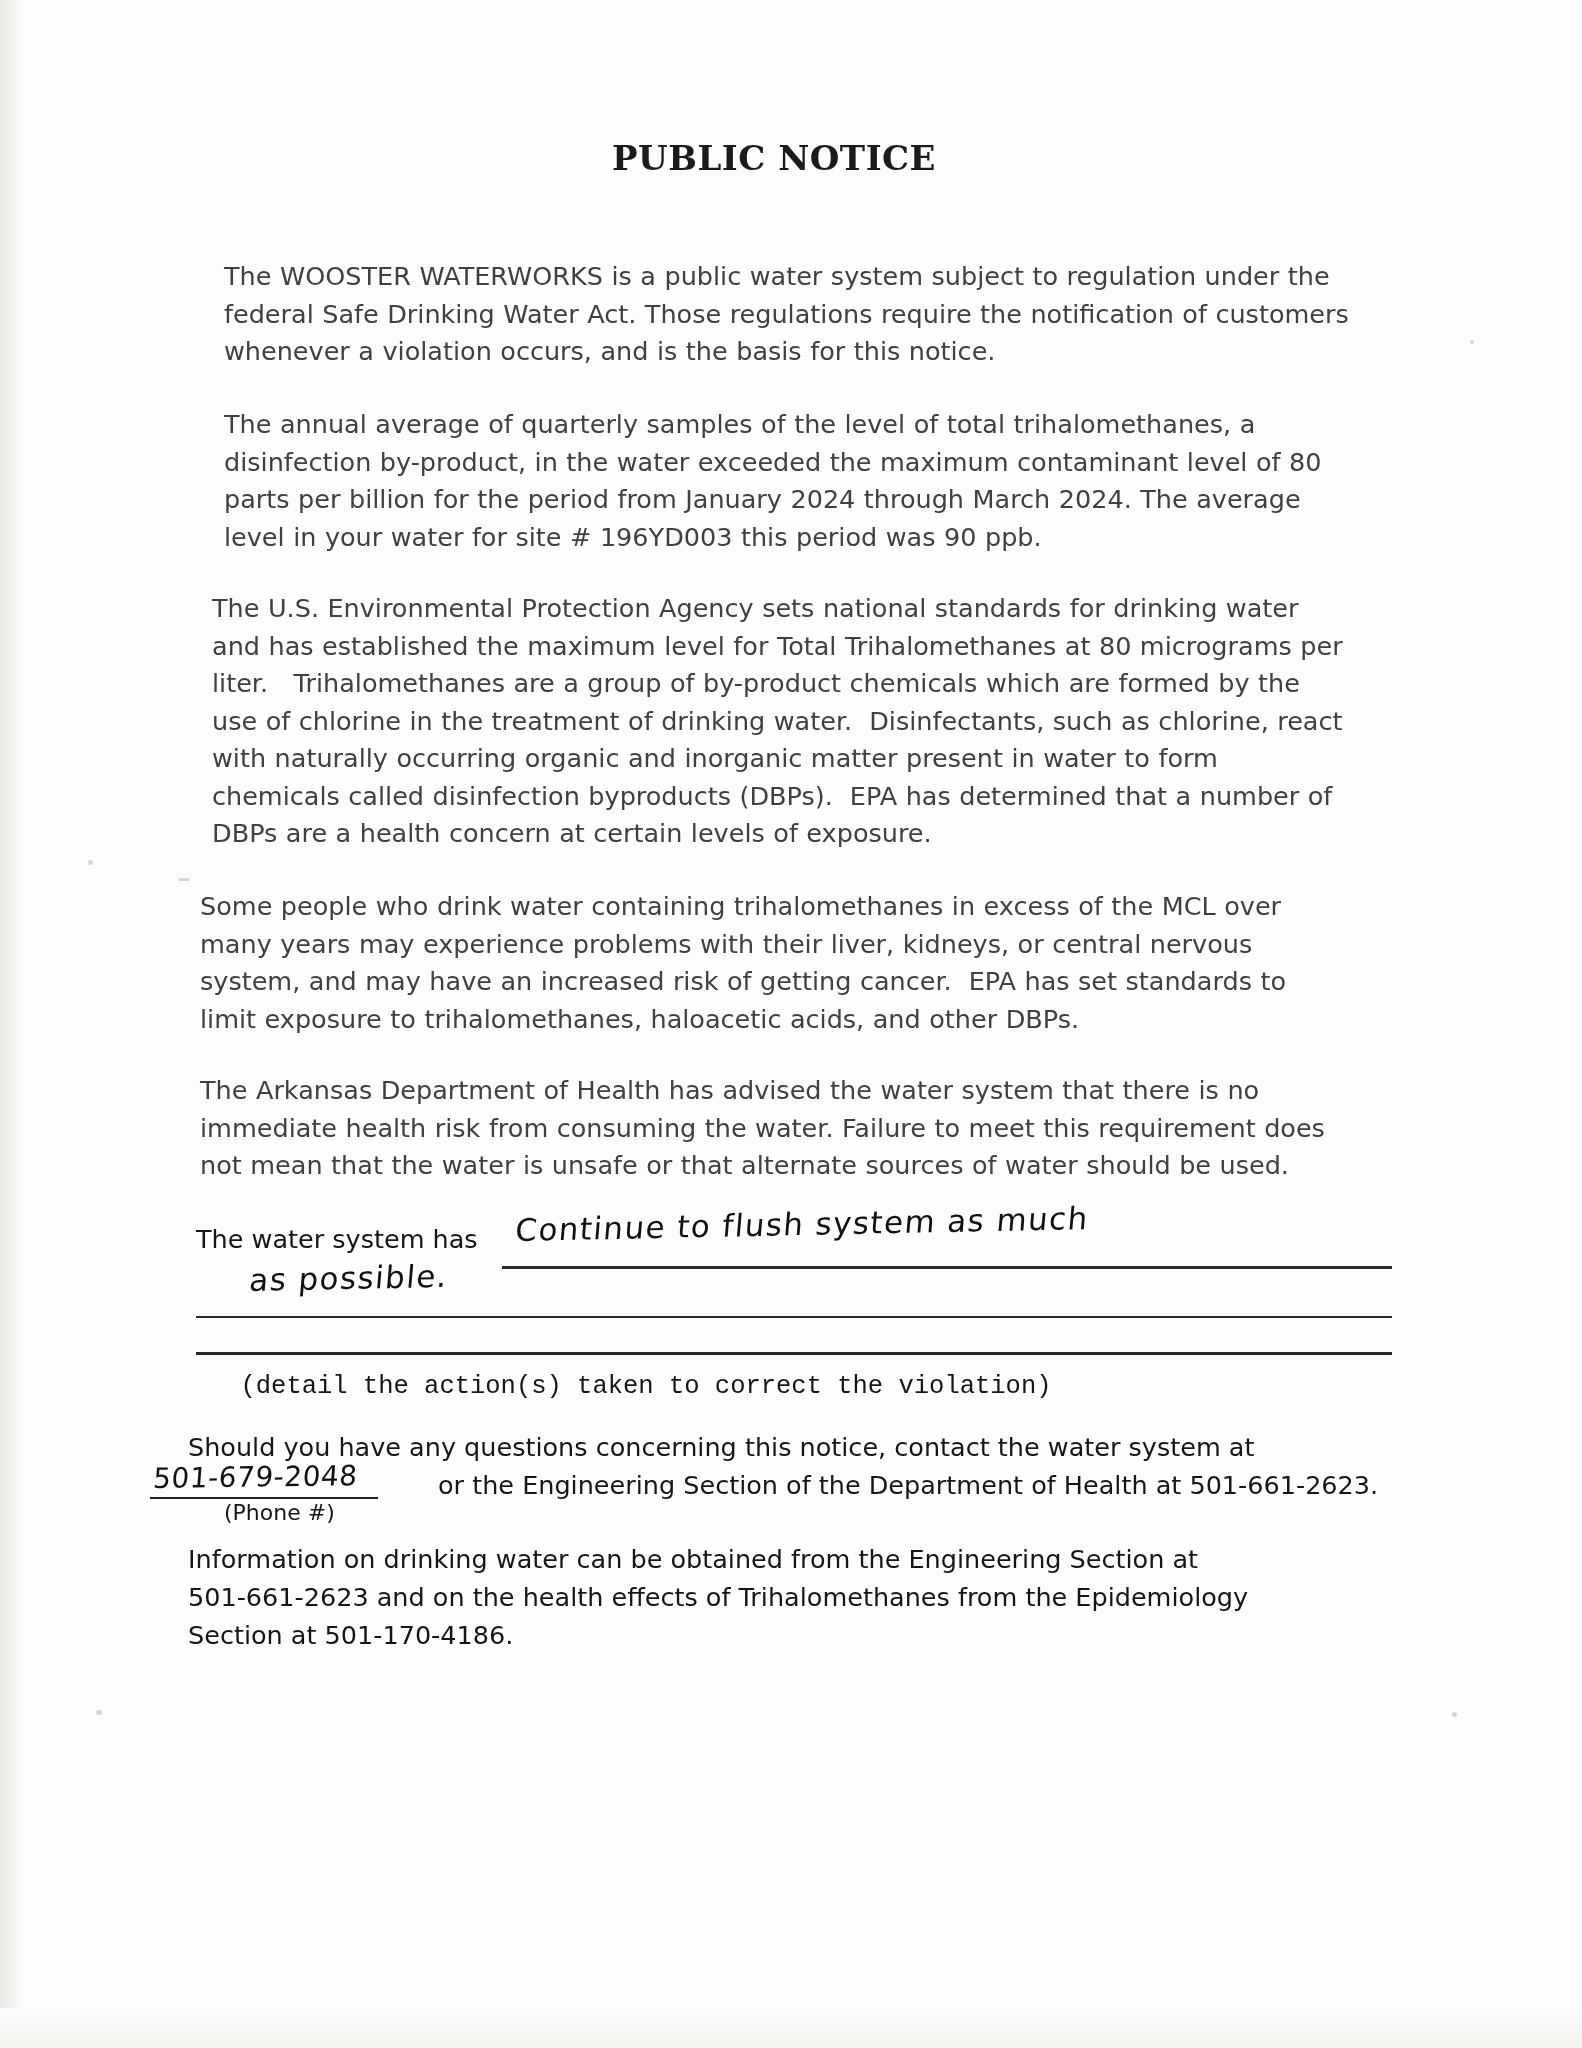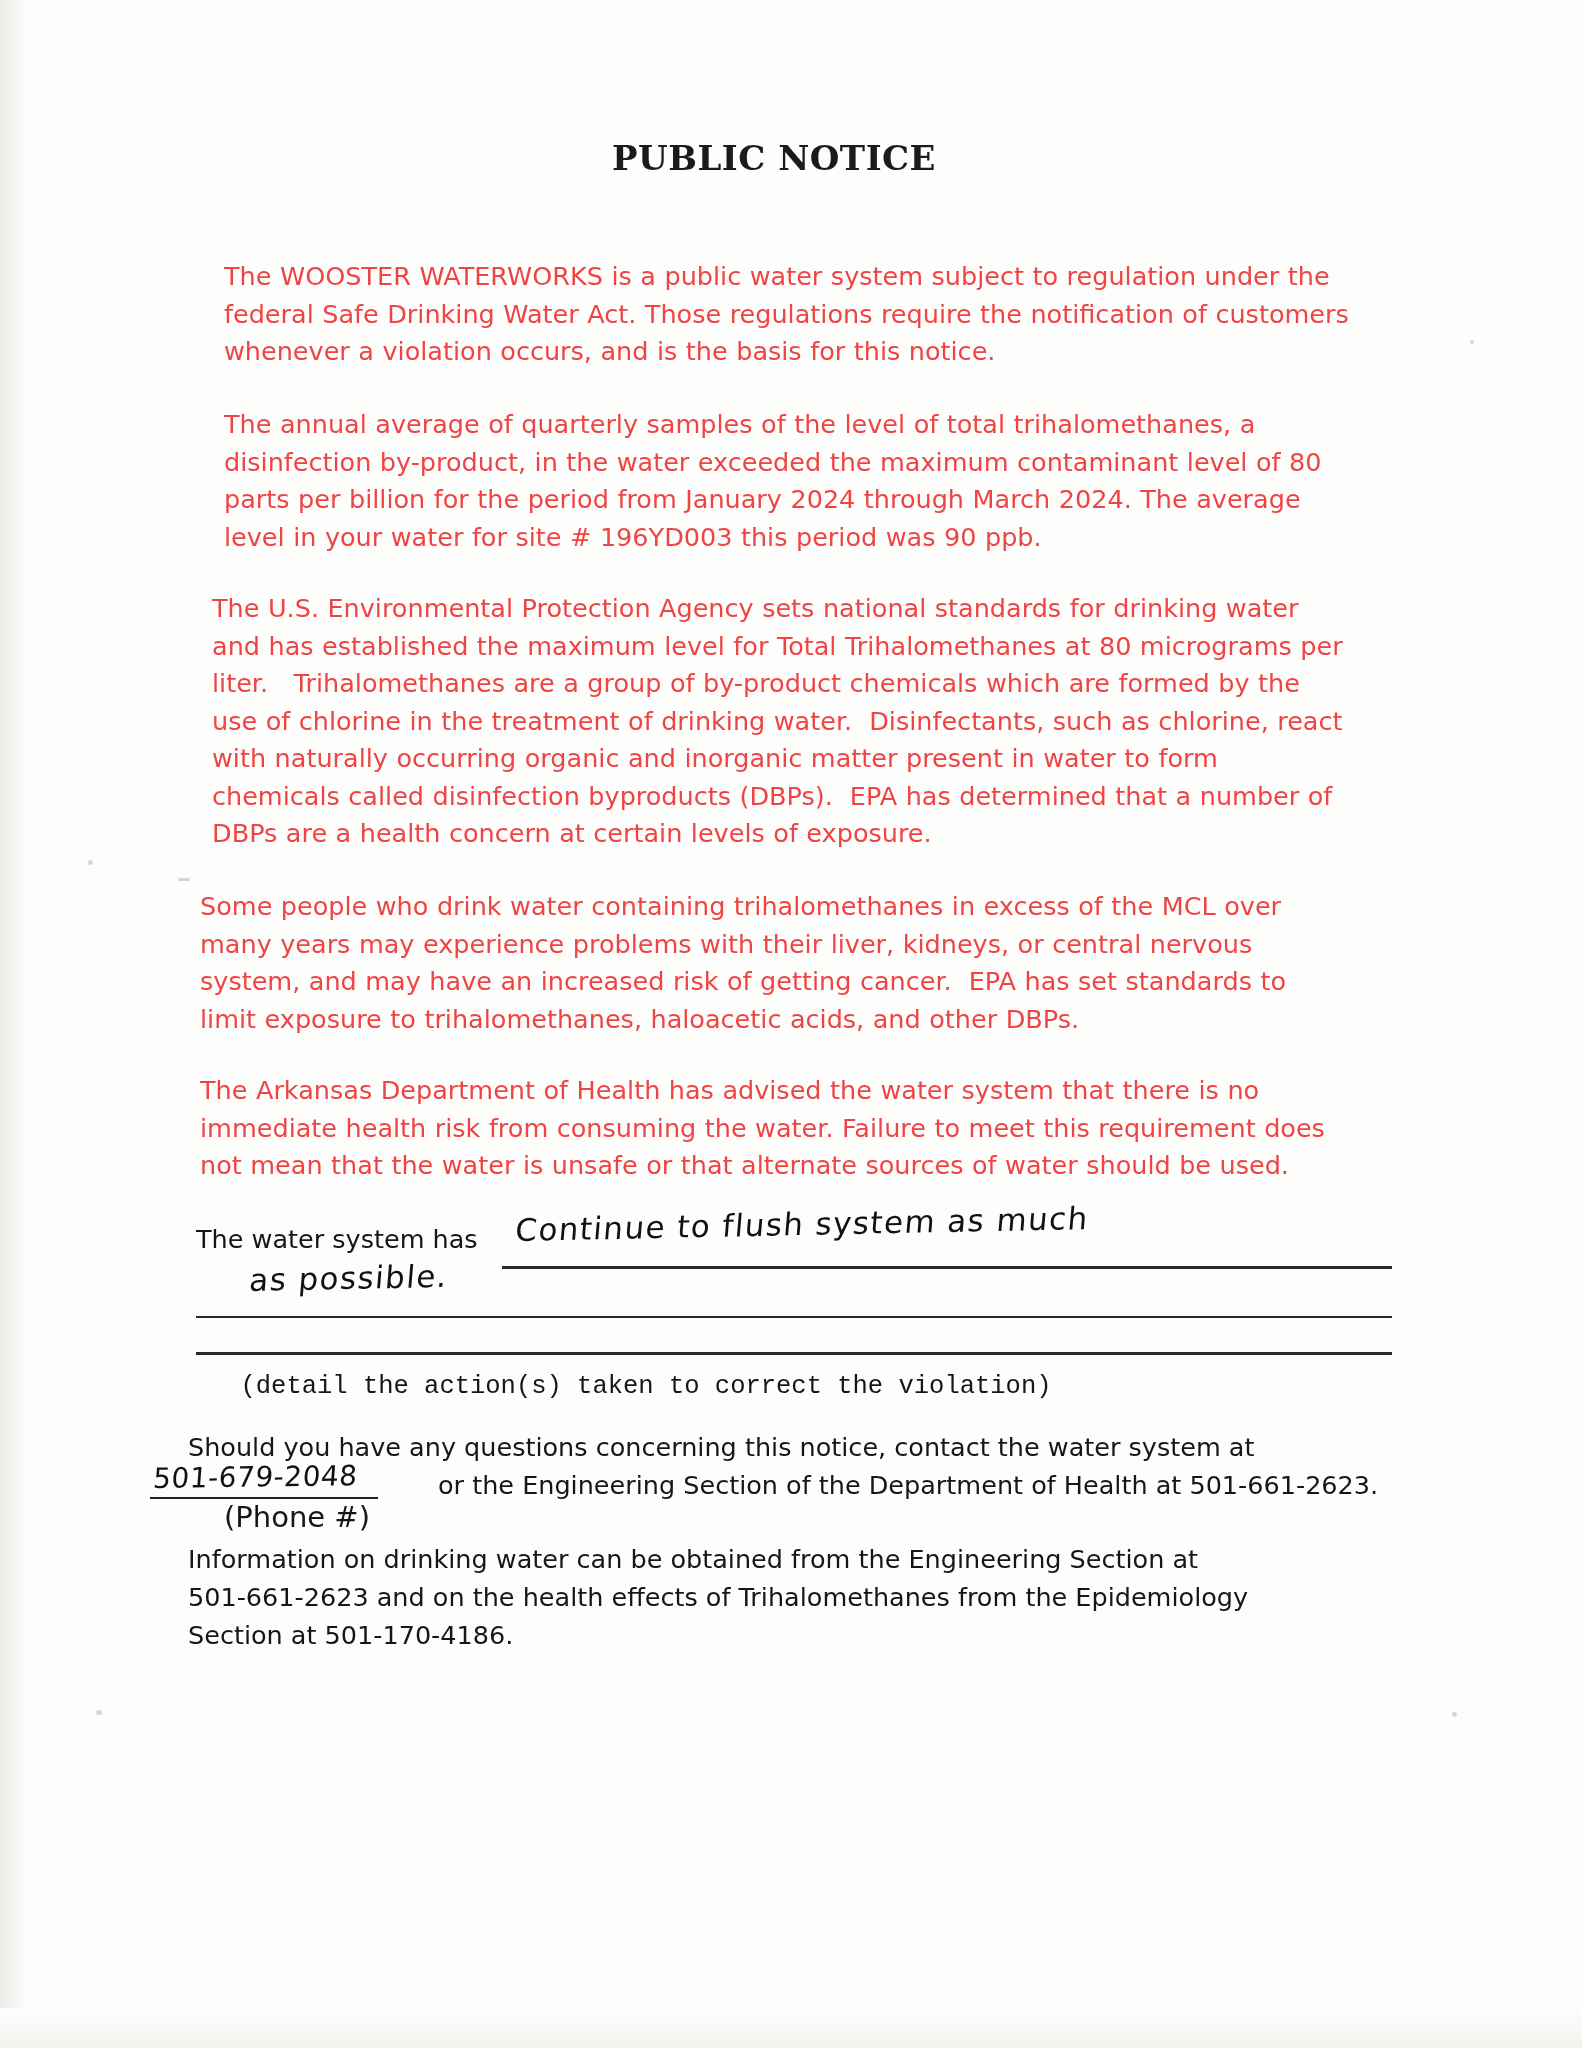--- a/index.html
+++ b/index.html
@@ -59,21 +59,21 @@
     font-size: 34px;
     letter-spacing: 0.5px;
     color: #1b1b1b;
   }
 
   .para {
     position: absolute;
     font-family: "DejaVu Sans", sans-serif;
     font-size: 25.5px;
     line-height: 37.5px;
-    color: #ef4444;
+    color: #404040;
     text-align: left;
     word-spacing: 0.4px;
   }
 
   
   #p1 { left: 224px; top: 258px;  width: 1180px; }
   #p2 { left: 224px; top: 406px;  width: 1180px; }
   #p3 { left: 212px; top: 590px;  width: 1200px; }
   #p4 { left: 200px; top: 888px;  width: 1200px; }
   #p5 { left: 200px; top: 1072px; width: 1200px; }
@@ -173,21 +173,21 @@
     left: 150px;
     top: 1497px;
     width: 228px;
     height: 2px;
     background: #222;
   }
   #phone-caption {
     position: absolute;
     left: 224px;
     top: 1500px;
-    font-size: 29px;
+    font-size: 22px;
     color: #161616;
     white-space: nowrap;
   }
   #p7 {
     position: absolute;
     left: 188px;
     top: 1540px;
     width: 1240px;
     font-size: 25.5px;
     line-height: 38px;

